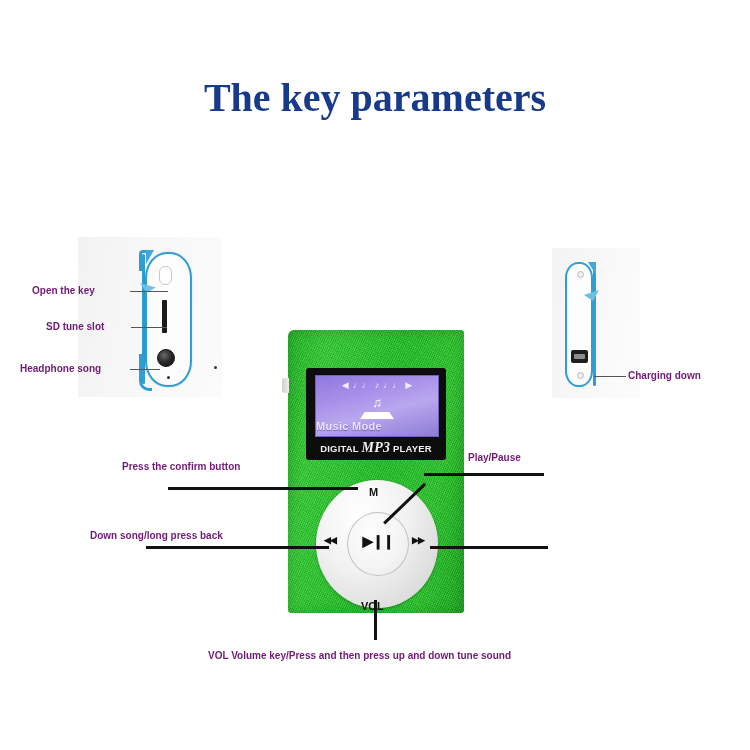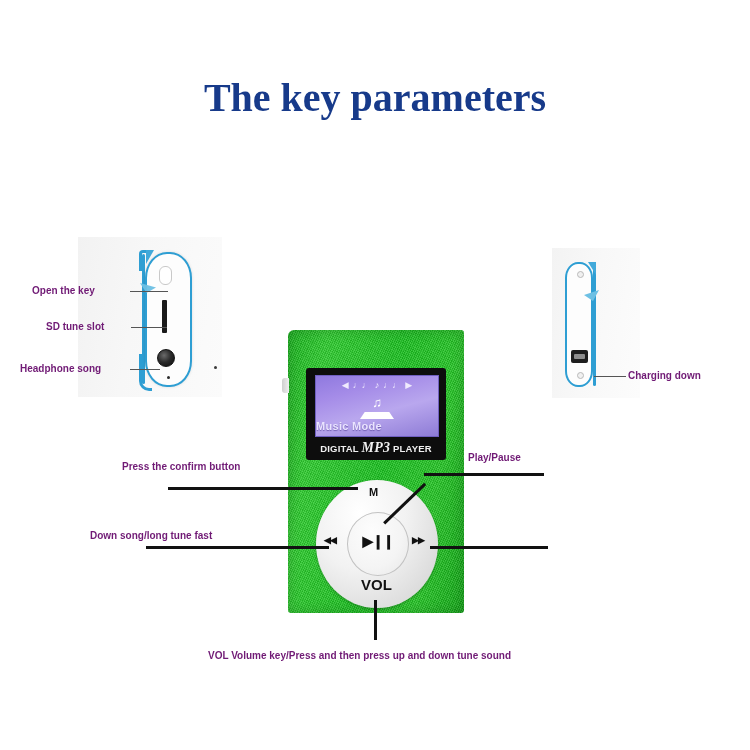--- a/index.html
+++ b/index.html
@@ -152,21 +152,21 @@
     background:radial-gradient(ellipse at 36% 26%,#ffffff 0%,#f2f2f2 42%,#dcdcdc 78%,#cbcbcb 100%);
     box-shadow:0 1px 3px rgba(0,0,0,.28);
   }
   #wheelinner{
     position:absolute;left:31px;top:32px;width:60px;height:62px;
     border-radius:50%;border:1px solid #c2c2c2;
     background:radial-gradient(ellipse at 40% 30%,#fdfdfd 0%,#f4f4f4 60%,#e6e6e6 100%);
   }
   .wlab{position:absolute;color:#111;font-weight:bold;font-size:11px;}
   #wM{left:53px;top:6px;}
-  #wVOL{left:45px;top:96px;font-size:15px;}
+  #wVOL{left:45px;top:120px;font-size:11px;}
   #wPrev{left:8px;top:55px;font-size:9px;letter-spacing:-1px;}
   #wNext{left:96px;top:55px;font-size:9px;letter-spacing:-1px;}
   #wPlay{
     position:absolute;left:0;top:20px;width:60px;text-align:center;
     color:#111;font-size:14px;font-weight:bold;letter-spacing:-1px;
   }
 </style>
 </head>
 <body>
 
@@ -242,21 +242,21 @@
       <div class="wlab" id="wVOL">VOL</div>
       <div id="wheelinner">
         <div id="wPlay">▶❙❙</div>
       </div>
     </div>
   </div>
 
   <div class="lbl" style="left:122px;top:439px;margin-top:20px;">Press the confirm button</div>
   <div class="kline" style="left:168px;top:487px;width:190px;"></div>
 
-  <div class="lbl" style="left:90px;top:528px;">Down song/long tune fast</div>
+  <div class="lbl" style="left:90px;top:528px;">Down song/long press back</div>
   <div class="kline" style="left:146px;top:546px;width:183px;"></div>
 
   <div class="lbl" style="left:468px;top:450px;">Play/Pause</div>
   <div class="kline" style="left:424px;top:473px;width:120px;"></div>
   <div class="diag" style="left:384px;top:522px;width:57px;transform:rotate(-44deg);"></div>
 
   <div class="kline" style="left:430px;top:546px;width:118px;"></div>
 
   <div class="vline" style="left:374px;top:600px;height:40px;"></div>
   <div class="lbl" style="left:208px;top:648px;text-align:right;">VOL Volume key/Press and then press up and down tune sound</div>

